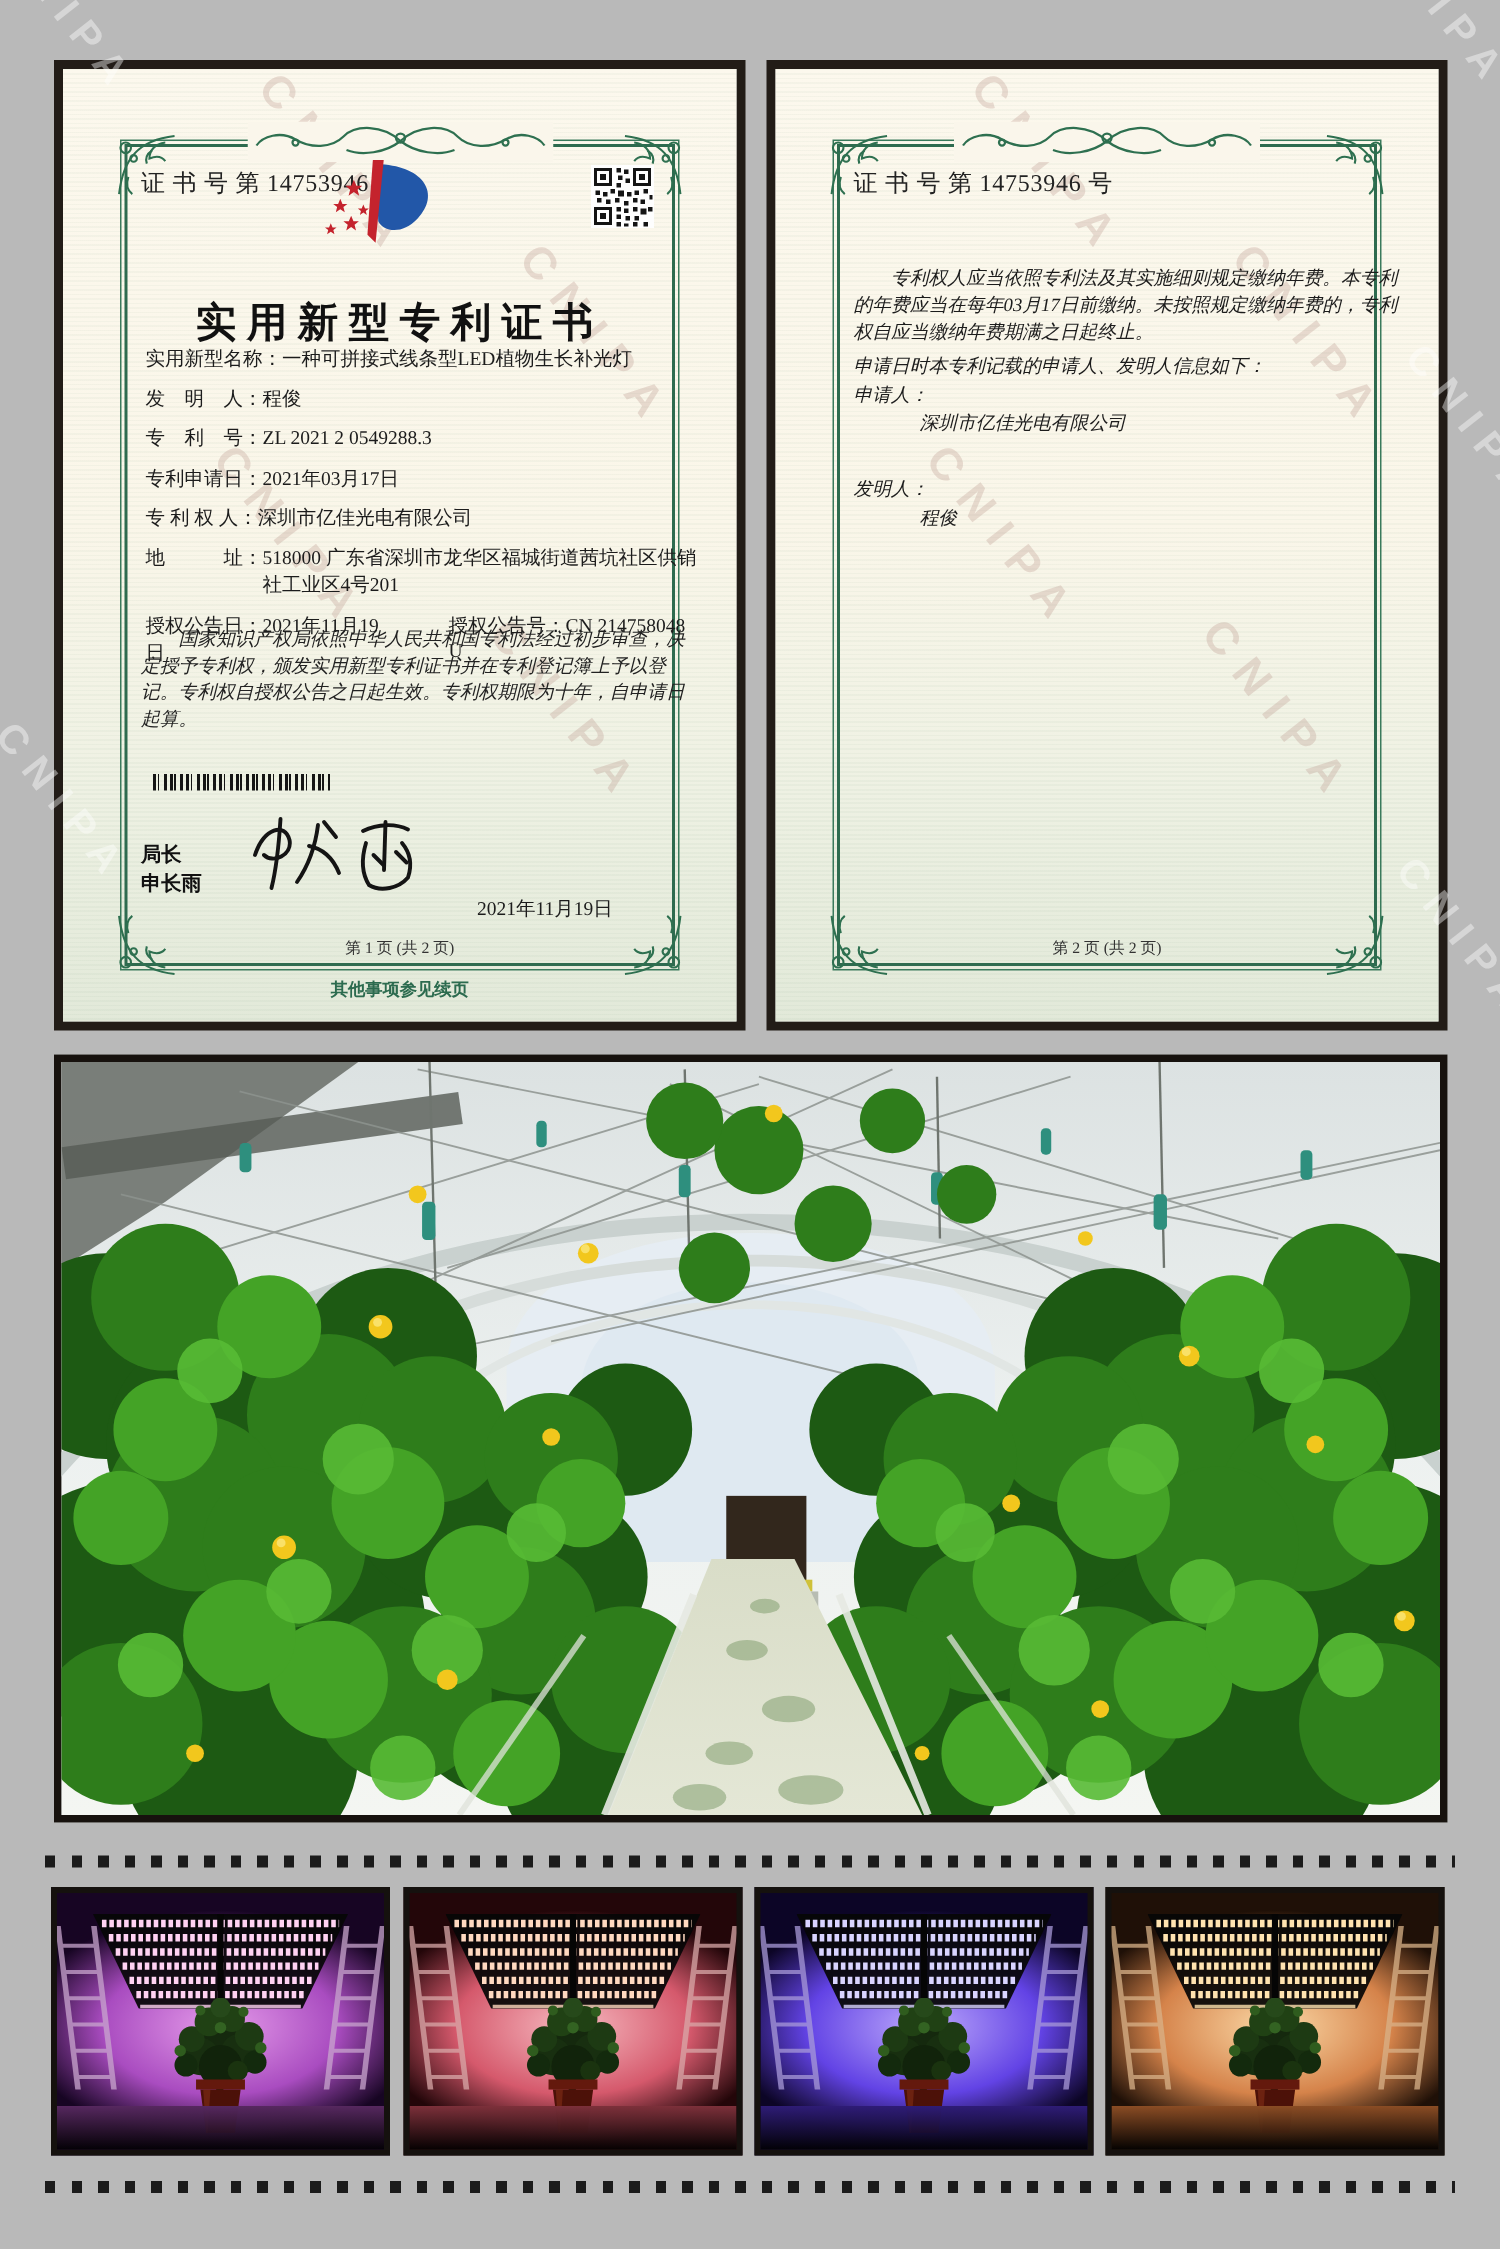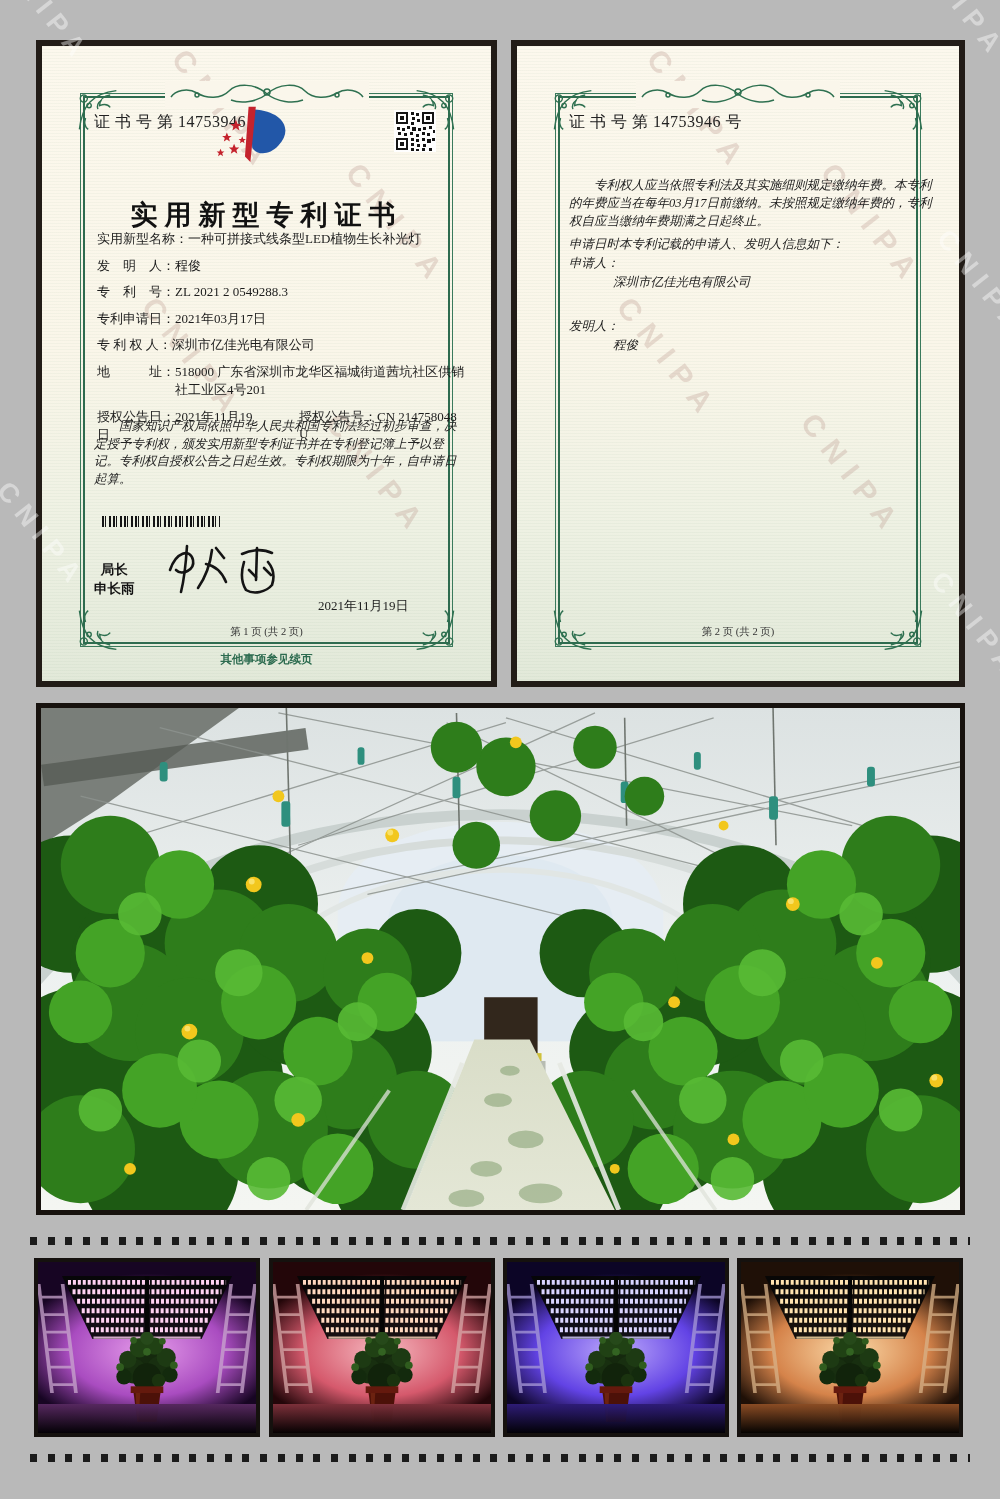--- a/index.html
+++ b/index.html
@@ -43,21 +43,21 @@
   .frow{display:flex;margin-bottom:8px;line-height:18.5px;}
   .frow .lab{white-space:pre;}
   .frow .val{flex:1;}
   .grant-row{display:flex;gap:34px;margin-top:2px;}
   .paras{position:absolute;left:52px;right:26px;top:372px;font-size:12.5px;line-height:17.5px;
       font-style:italic;color:#222;}
   .paras p{margin:0;text-indent:2em;}
   .barcode{position:absolute;left:60px;top:470px;width:118px;height:11px;
       background:repeating-linear-gradient(90deg,#151515 0 2px,transparent 2px 3px,#151515 3px 4px,transparent 4px 7px,#151515 7px 9px,transparent 9px 11px);}
   .director{position:absolute;left:52px;top:514px;font-family:"Liberation Sans",sans-serif;
-      font-size:13.5px;font-weight:bold;line-height:19px;color:#111;text-align:center;}
+      font-size:13.5px;font-weight:bold;line-height:19px;color:#111;}
   .signature{position:absolute;left:118px;top:494px;width:130px;height:60px;}
   .issue-date{position:absolute;left:276px;top:551px;font-size:13px;}
   .page-no{position:absolute;left:0;right:0;top:579px;text-align:center;font-size:10.5px;color:#333;}
   .cont-note{position:absolute;left:0;right:0;top:606px;text-align:center;font-size:11.5px;
       font-weight:bold;color:#2c6b4f;}
   
   .fee-para{position:absolute;left:52px;right:26px;top:130px;font-size:12.5px;line-height:18px;
       font-style:italic;text-indent:2em;}
   .p2line{position:absolute;font-size:12.5px;font-style:italic;}
   .p2-intro{left:52px;top:190px;}

